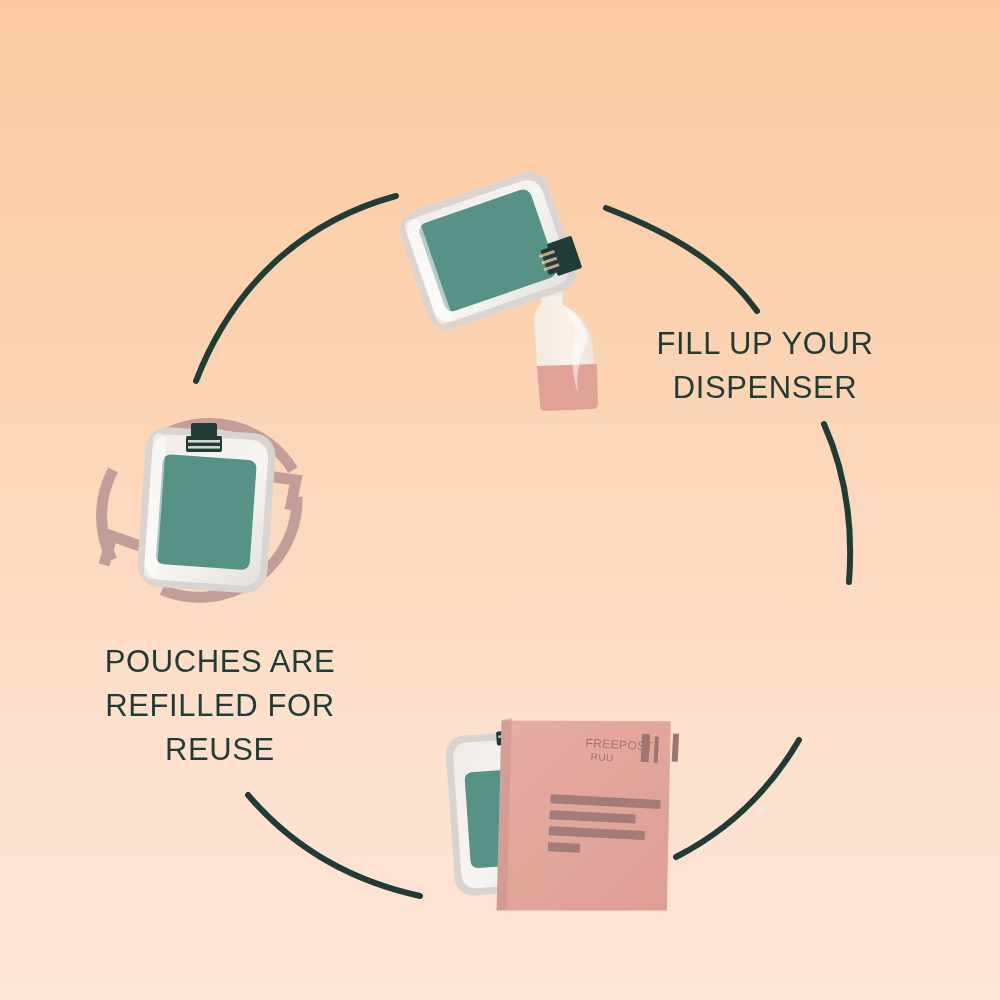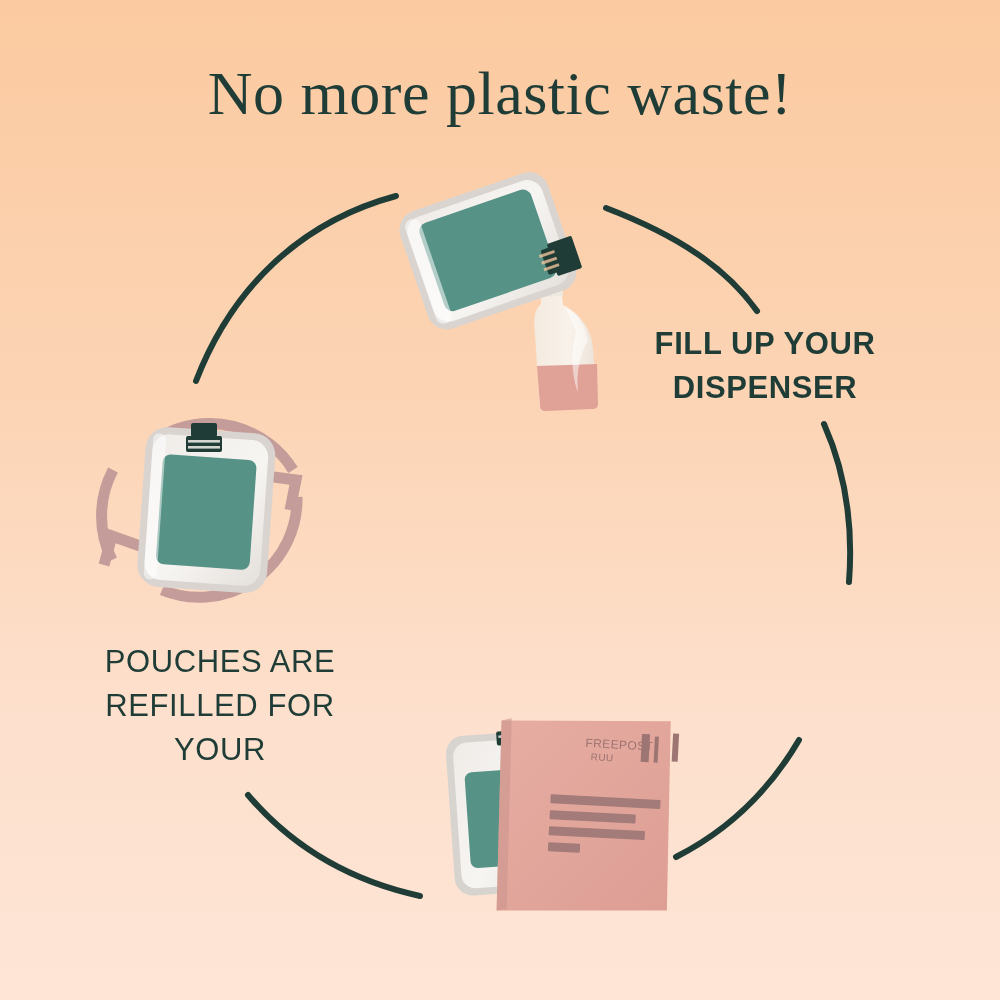--- a/index.html
+++ b/index.html
@@ -46,39 +46,37 @@
     color: #1f3d36;
     font-family: "Liberation Serif", serif;
     font-size: 62px;
     letter-spacing: 0.5px;
     font-weight: 400;
   }
   #cap-fill {
     left: 615px;
     top: 322px;
     width: 300px;
-    font-weight: bold;
   }
   #cap-post {
     left: 670px;
     top: 604px;
     width: 290px;
   }
   #cap-refill {
     left: 60px;
     top: 640px;
     width: 320px;
   }
 </style>
 </head>
 <body>
 
 <div id="poster">
 
-  <div id="title">No more plastic waste!</div>
 
   <svg id="cycle-svg" viewBox="0 0 1000 1000">
     <defs>
       <linearGradient id="pouchBody" x1="0" y1="0" x2="1" y2="1">
         <stop offset="0%" stop-color="#efece8"></stop>
         <stop offset="55%" stop-color="#f7f5f2"></stop>
         <stop offset="100%" stop-color="#e4e0dc"></stop>
       </linearGradient>
       <linearGradient id="bottleGrad" x1="0" y1="0" x2="1" y2="0">
         <stop offset="0%" stop-color="#f4eae0"></stop>
@@ -183,15 +181,15 @@
       </g>
     </g>
   </svg>
 
   <div class="caption" id="cap-fill">FILL UP YOUR
 DISPENSER</div>
 
 
   <div class="caption" id="cap-refill">POUCHES ARE
 REFILLED FOR
-YOUR</div>
+REUSE</div>
 
 </div>
 
 </body></html>

